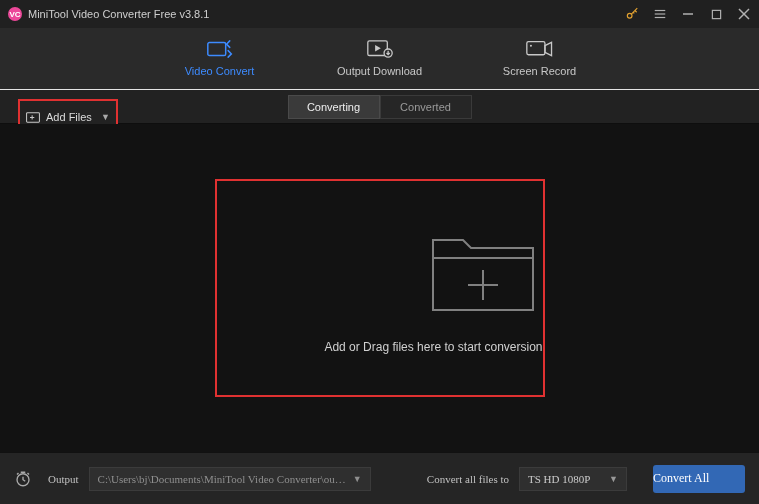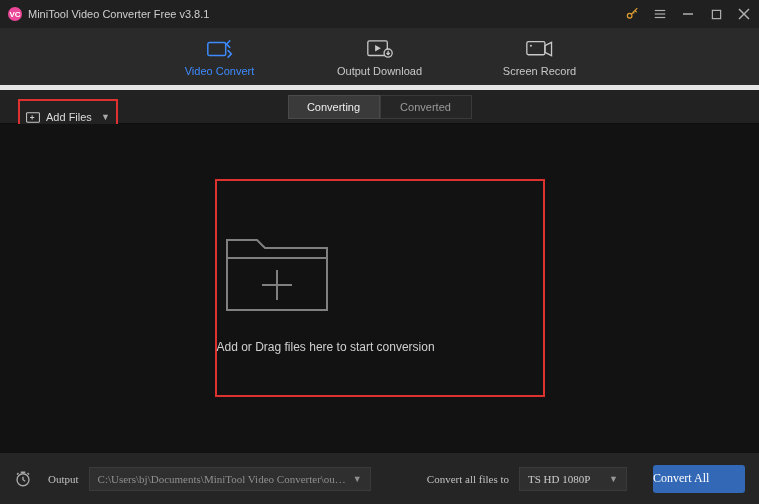--- a/index.html
+++ b/index.html
@@ -36,21 +36,21 @@
   .key-icon svg { display:block; }
   
   .top-nav {
     height: 62px;
     background: #2a2a2a;
     display: flex;
     justify-content: center;
     align-items: stretch;
     gap: 60px;
     padding-top: 6px;
-    border-bottom: 5px solid #e5e5e5;
+    border-bottom: 1px solid #e5e5e5;
   }
   .tab {
     width: 100px;
     display: flex; flex-direction: column; align-items: center; justify-content: flex-start;
     gap: 5px;
     font-size: 11px;
     color: #c8c8c8;
     cursor: pointer;
     padding-top: 4px;
   }
@@ -92,21 +92,21 @@
   
   .main {
     position: relative;
     height: 328px;
     background: #121212;
     display: flex; align-items: center; justify-content: center;
   }
   .drop-zone {
     width: 330px; height: 218px;
     border: 2px solid #e03131;
-    display: flex; flex-direction: column; align-items: flex-start; justify-content: center;
+    display: flex; flex-direction: column; align-items: flex-end; justify-content: center;
     gap: 18px;
   }
   .drop-text { font-size: 12px; color: #d0d0d0; }
   
   .bottom-bar {
     position: absolute;
     left:0; right:0; bottom:0;
     height: 52px;
     background: #252525;
     display: flex;

